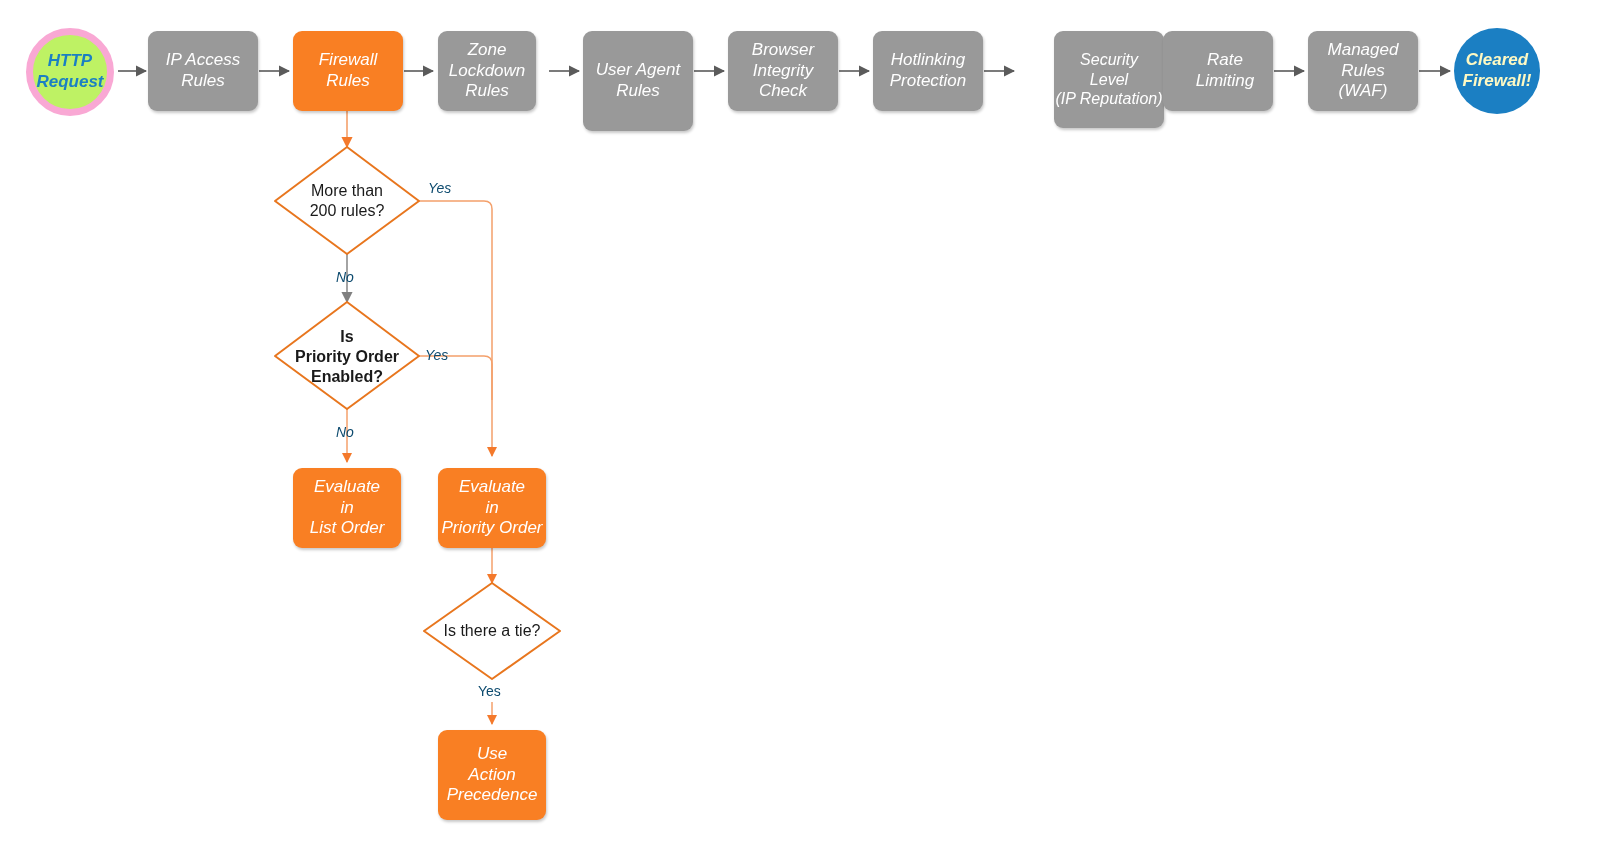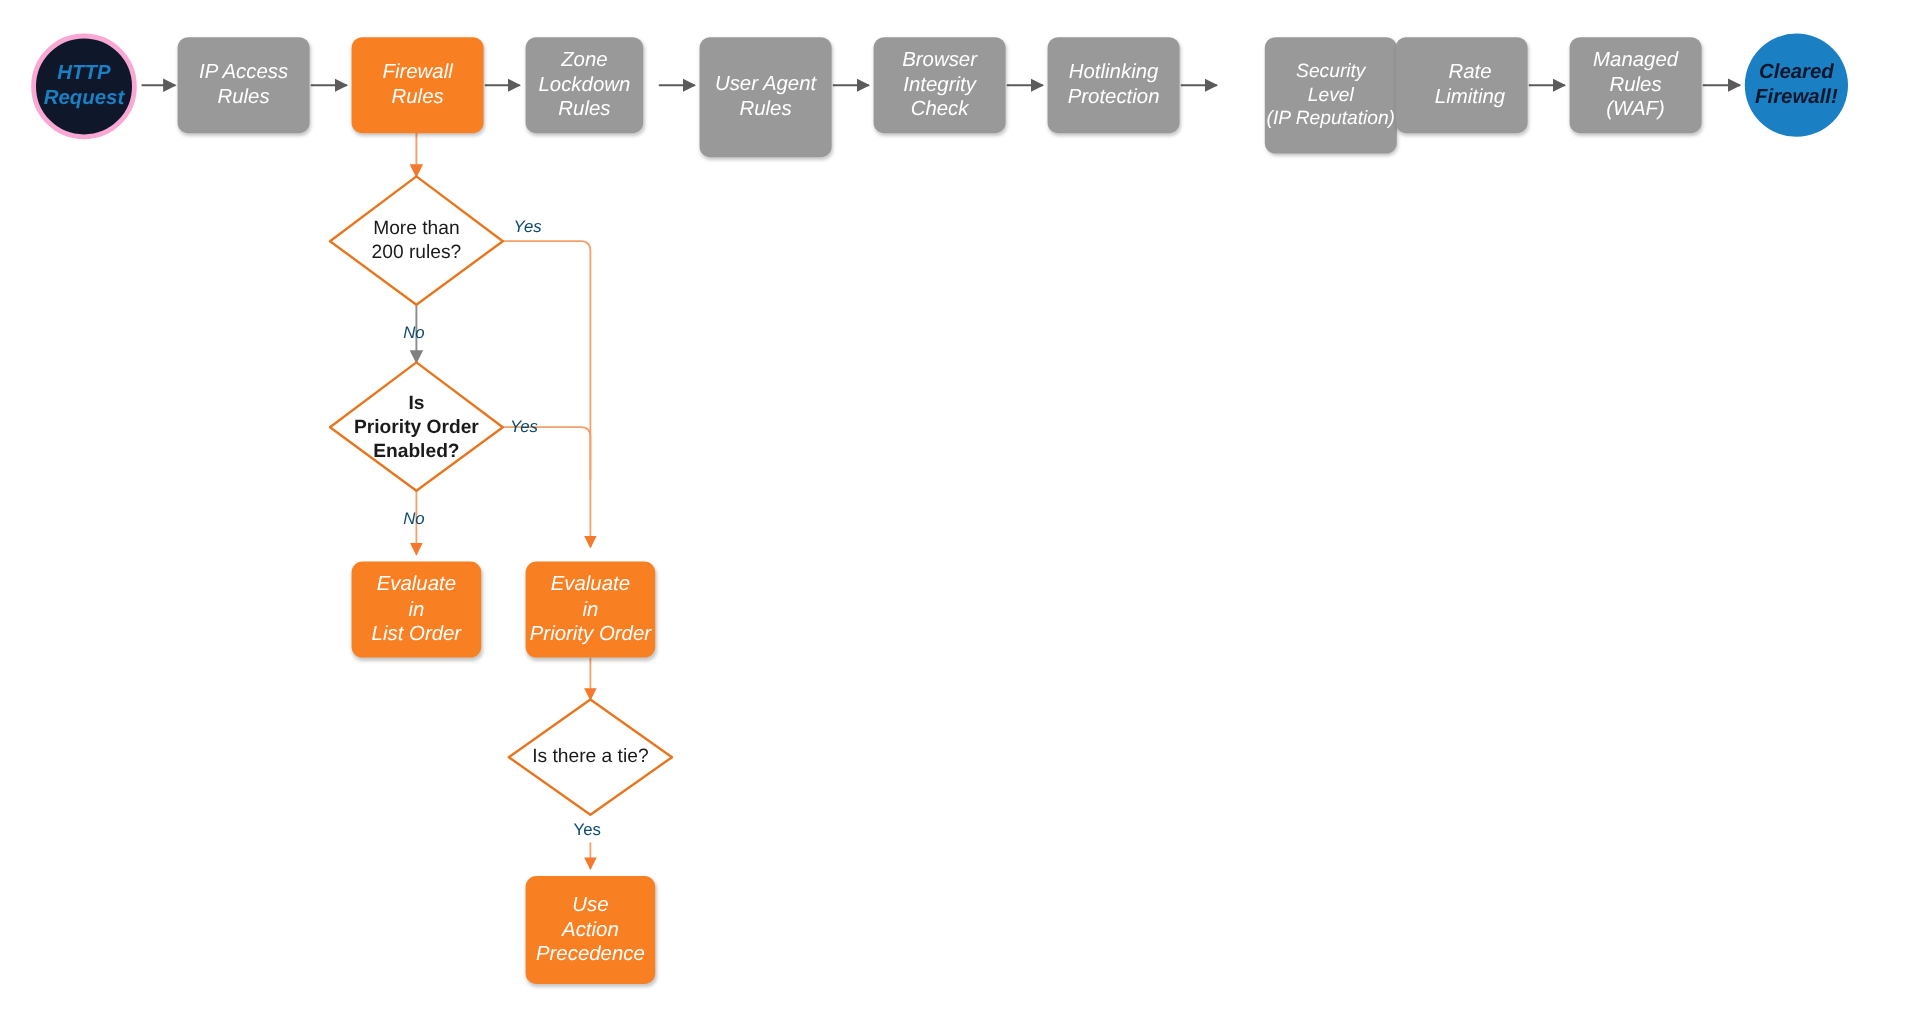--- a/index.html
+++ b/index.html
@@ -49,27 +49,27 @@
   .proc.gray   { background: #999999; }
   .proc.orange { background: #F97F23; }
 
   .terminator {
     border-radius: 50%;
     font-weight: bold;
     font-style: italic;
     font-size: 17px;
   }
   .terminator.start {
-    background: #0f172a;
-    border: 4px solid #f9a8d4;
+    background: #bef264;
+    border: 7px solid #f9a8d4;
     color: #1B7FC3;
   }
   .terminator.end {
     background: #1B7FC3;
-    color: #0f172a;
+    color: #fef9c3;
   }
 
   
   .diamond-label {
     position: absolute;
     display: flex;
     align-items: center;
     justify-content: center;
     text-align: center;
     font-size: 16px;

